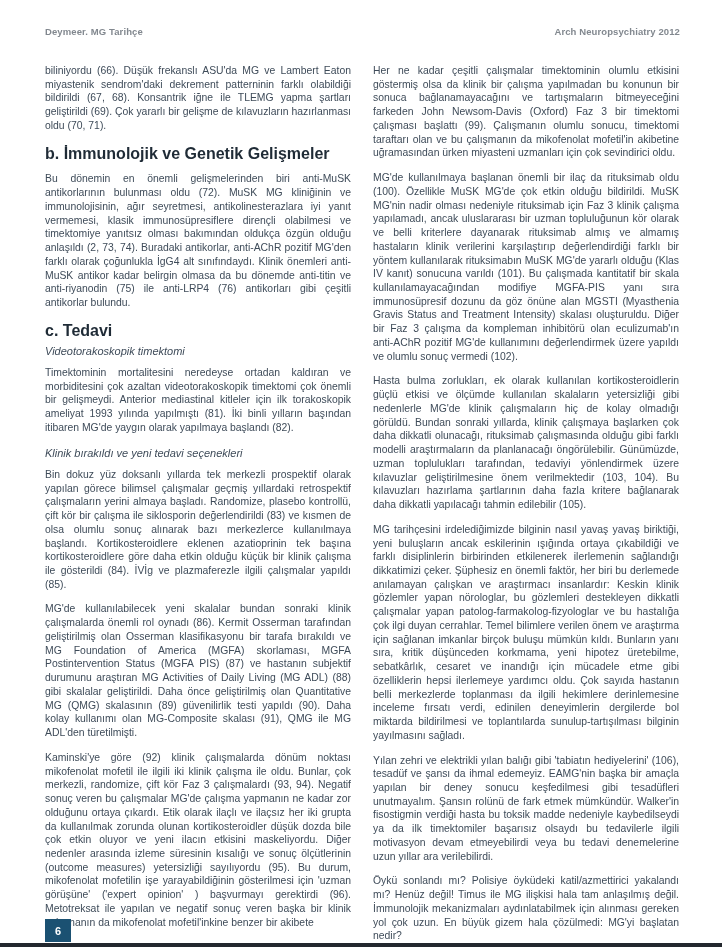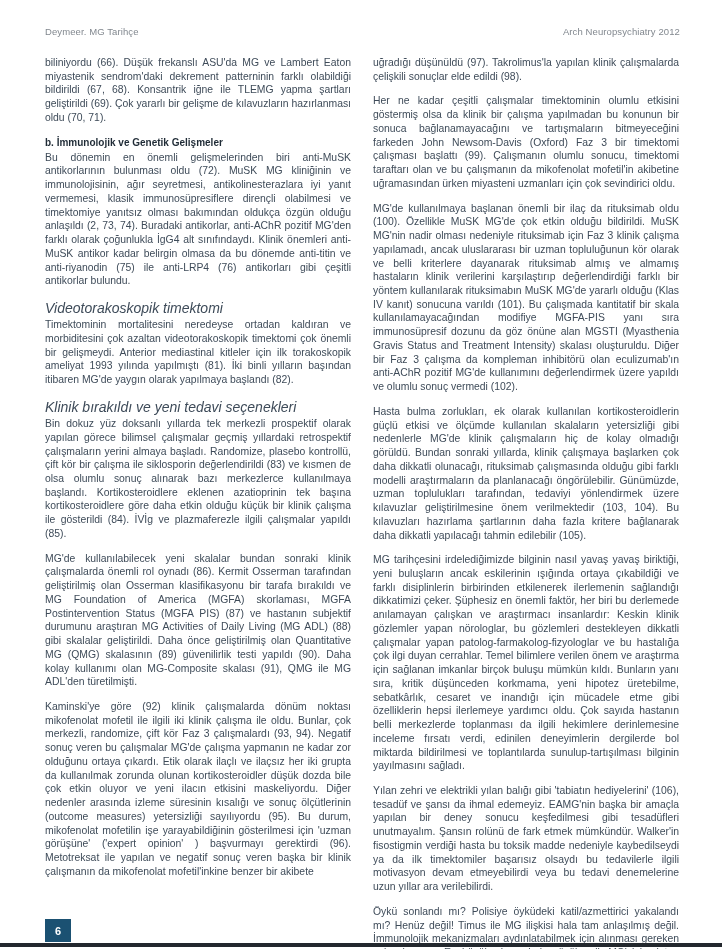--- a/index.html
+++ b/index.html
@@ -19,39 +19,40 @@
     background:#ffffff;
     margin:0 auto;
     overflow:hidden;
     box-shadow:0 0 4px rgba(0,0,0,.25);
   }
   .running-header{
     position:absolute;top:26px;left:45px;right:42px;
     display:flex;justify-content:space-between;
     font-size:9.5px;color:var(--header-meta);
     letter-spacing:.1px;
+    font-weight:bold;
   }
   .content{
     position:absolute;top:56px;left:45px;width:635px;
     display:flex;gap:22px;
   }
   .col{
     width:306px;flex:0 0 306px;
     font-size:10.4px;line-height:1.32;
     color:var(--body-text);
     text-align:justify;
   }
-  .para{margin:0 0 11px 0;}
+  .para{margin:8px 0 11px 0;}
   .para:last-child{margin-bottom:0;}
   .heading{
-    font-size:10px;font-weight:bold;color:var(--heading-text);
+    font-size:16px;font-weight:bold;color:var(--heading-text);
     margin:0 0 2px 0;text-align:left;line-height:1.3;
   }
   .subheading{
-    font-style:italic;font-size:14px;color:var(--body-text);
+    font-style:italic;font-size:11px;color:var(--body-text);
     margin:0 0 1px 0;text-align:left;line-height:1.3;
   }
   .page-num{
     position:absolute;left:45px;bottom:7px;
     width:26px;height:23px;
     background:var(--page-number-bg);
     color:var(--page-number-text);
     font-size:11px;font-weight:bold;
     display:flex;align-items:center;justify-content:center;
   }
@@ -68,29 +69,29 @@
   <div class="running-header">
     <span>Deymeer. MG Tarihçe</span>
     <span>Arch Neuropsychiatry 2012</span>
   </div>
 
   <div class="content">
     <div class="col">
         <p class="para">biliniyordu (66). Düşük frekanslı ASU'da MG ve Lambert Eaton miyastenik sendrom'daki dekrement patterninin farklı olabildiği bildirildi (67, 68). Konsantrik iğne ile TLEMG yapma şartları geliştirildi (69). Çok yararlı bir gelişme de kılavuzların hazırlanması oldu (70, 71).</p>
         <h3 class="heading">b. İmmunolojik ve Genetik Gelişmeler</h3>
         <p class="para">Bu dönemin en önemli gelişmelerinden biri anti-MuSK antikorlarının bulunması oldu (72). MuSK MG kliniğinin ve immunolojisinin, ağır seyretmesi, antikolinesterazlara iyi yanıt vermemesi, klasik immunosüpresiflere dirençli olabilmesi ve timektomiye yanıtsız olması bakımından oldukça özgün olduğu anlaşıldı (2, 73, 74). Buradaki antikorlar, anti-AChR pozitif MG'den farklı olarak çoğunlukla İgG4 alt sınıfındaydı. Klinik önemleri anti-MuSK antikor kadar belirgin olmasa da bu dönemde anti-titin ve anti-riyanodin (75) ile anti-LRP4 (76) antikorları gibi çeşitli antikorlar bulundu.</p>
+        <h3 class="heading">c. Tedavi</h3>
         <div class="subheading">Videotorakoskopik timektomi</div>
         <p class="para">Timektominin mortalitesini neredeyse ortadan kaldıran ve morbiditesini çok azaltan videotorakoskopik timektomi çok önemli bir gelişmeydi. Anterior mediastinal kitleler için ilk torakoskopik ameliyat 1993 yılında yapılmıştı (81). İki binli yılların başından itibaren MG'de yaygın olarak yapılmaya başlandı (82).</p>
         <div class="subheading">Klinik bırakıldı ve yeni tedavi seçenekleri</div>
         <p class="para">Bin dokuz yüz doksanlı yıllarda tek merkezli prospektif olarak yapılan görece bilimsel çalışmalar geçmiş yıllardaki retrospektif çalışmaların yerini almaya başladı. Randomize, plasebo kontrollü, çift kör bir çalışma ile siklosporin değerlendirildi (83) ve kısmen de olsa olumlu sonuç alınarak bazı merkezlerce kullanılmaya başlandı. Kortikosteroidlere eklenen azatioprinin tek başına kortikosteroidlere göre daha etkin olduğu küçük bir klinik çalışma ile gösterildi (84). İVİg ve plazmaferezle ilgili çalışmalar yapıldı (85).</p>
         <p class="para">MG'de kullanılabilecek yeni skalalar bundan sonraki klinik çalışmalarda önemli rol oynadı (86). Kermit Osserman tarafından geliştirilmiş olan Osserman klasifikasyonu bir tarafa bırakıldı ve MG Foundation of America (MGFA) skorlaması, MGFA Postintervention Status (MGFA PIS) (87) ve hastanın subjektif durumunu araştıran MG Activities of Daily Living (MG ADL) (88) gibi skalalar geliştirildi. Daha önce geliştirilmiş olan Quantitative MG (QMG) skalasının (89) güvenilirlik testi yapıldı (90). Daha kolay kullanımı olan MG-Composite skalası (91), QMG ile MG ADL'den türetilmişti.</p>
         <p class="para">Kaminski'ye göre (92) klinik çalışmalarda dönüm noktası mikofenolat mofetil ile ilgili iki klinik çalışma ile oldu. Bunlar, çok merkezli, randomize, çift kör Faz 3 çalışmalardı (93, 94). Negatif sonuç veren bu çalışmalar MG'de çalışma yapmanın ne kadar zor olduğunu ortaya çıkardı. Etik olarak ilaçlı ve ilaçsız her iki grupta da kullanılmak zorunda olunan kortikosteroidler düşük dozda bile çok etkin oluyor ve yeni ilacın etkisini maskeliyordu. Diğer nedenler arasında izleme süresinin kısalığı ve sonuç ölçütlerinin (outcome measures) yetersizliği sayılıyordu (95). Bu durum, mikofenolat mofetilin işe yarayabildiğinin gösterilmesi için 'uzman görüşüne' ('expert opinion' ) başvurmayı gerektirdi (96). Metotreksat ile yapılan ve negatif sonuç veren başka bir klinik çalışmanın da mikofenolat mofetil'inkine benzer bir akibete</p>
       </div>
     <div class="col">
-        <p class="para">uğradığı düşünüldü (97). Takrolimus'la yapılan klinik çalışmalarda çelişkili sonuçlar elde edildi (98).</p>
         <p class="para">Her ne kadar çeşitli çalışmalar timektominin olumlu etkisini göstermiş olsa da klinik bir çalışma yapılmadan bu konunun bir sonuca bağlanamayacağını ve tartışmaların bitmeyeceğini farkeden John Newsom-Davis (Oxford) Faz 3 bir timektomi çalışması başlattı (99). Çalışmanın olumlu sonucu, timektomi taraftarı olan ve bu çalışmanın da mikofenolat mofetil'in akibetine uğramasından ürken miyasteni uzmanları için çok sevindirici oldu.</p>
         <p class="para">MG'de kullanılmaya başlanan önemli bir ilaç da rituksimab oldu (100). Özellikle MuSK MG'de çok etkin olduğu bildirildi. MuSK MG'nin nadir olması nedeniyle rituksimab için Faz 3 klinik çalışma yapılamadı, ancak uluslararası bir uzman topluluğunun kör olarak ve belli kriterlere dayanarak rituksimab almış ve almamış hastaların klinik verilerini karşılaştırıp değerlendirdiği farklı bir yöntem kullanılarak rituksimabın MuSK MG'de yararlı olduğu (Klas IV kanıt) sonucuna varıldı (101). Bu çalışmada kantitatif bir skala kullanılamayacağından modifiye MGFA-PIS yanı sıra immunosüpresif dozunu da göz önüne alan MGSTI (Myasthenia Gravis Status and Treatment Intensity) skalası oluşturuldu. Diğer bir Faz 3 çalışma da kompleman inhibitörü olan eculizumab'ın anti-AChR pozitif MG'de kullanımını değerlendirmek üzere yapıldı ve olumlu sonuç vermedi (102).</p>
         <p class="para">Hasta bulma zorlukları, ek olarak kullanılan kortikosteroidlerin güçlü etkisi ve ölçümde kullanılan skalaların yetersizliği gibi nedenlerle MG'de klinik çalışmaların hiç de kolay olmadığı görüldü. Bundan sonraki yıllarda, klinik çalışmaya başlarken çok daha dikkatli olunacağı, rituksimab çalışmasında olduğu gibi farklı modelli araştırmaların da planlanacağı öngörülebilir. Günümüzde, uzman toplulukları tarafından, tedaviyi yönlendirmek üzere kılavuzlar geliştirilmesine önem verilmektedir (103, 104). Bu kılavuzları hazırlama şartlarının daha fazla kritere bağlanarak daha dikkatli yapılacağı tahmin edilebilir (105).</p>
         <p class="para">MG tarihçesini irdelediğimizde bilginin nasıl yavaş yavaş biriktiği, yeni buluşların ancak eskilerinin ışığında ortaya çıkabildiği ve farklı disiplinlerin birbirinden etkilenerek ilerlemenin sağlandığı dikkatimizi çeker. Şüphesiz en önemli faktör, her biri bu derlemede anılamayan çalışkan ve araştırmacı insanlardır: Keskin klinik gözlemler yapan nörologlar, bu gözlemleri destekleyen dikkatli çalışmalar yapan patolog-farmakolog-fizyologlar ve bu hastalığa çok ilgi duyan cerrahlar. Temel bilimlere verilen önem ve araştırma için sağlanan imkanlar birçok buluşu mümkün kıldı. Bunların yanı sıra, kritik düşünceden korkmama, yeni hipotez üretebilme, sebatkârlık, cesaret ve inandığı için mücadele etme gibi özelliklerin hepsi ilerlemeye yardımcı oldu. Çok sayıda hastanın belli merkezlerde toplanması da ilgili hekimlere derinlemesine inceleme fırsatı verdi, edinilen deneyimlerin dergilerde bol miktarda bildirilmesi ve toplantılarda sunulup-tartışılması bilginin yayılmasını sağladı.</p>
         <p class="para">Yılan zehri ve elektrikli yılan balığı gibi 'tabiatın hediyelerini' (106), tesadüf ve şansı da ihmal edemeyiz. EAMG'nin başka bir amaçla yapılan bir deney sonucu keşfedilmesi gibi tesadüfleri unutmayalım. Şansın rolünü de fark etmek mümkündür. Walker'in fisostigmin verdiği hasta bu toksik madde nedeniyle kaybedilseydi ya da ilk timektomiler başarısız olsaydı bu tedavilerle ilgili motivasyon devam etmeyebilirdi veya bu tedavi denemelerine uzun yıllar ara verilebilirdi.</p>
         <p class="para">Öykü sonlandı mı? Polisiye öyküdeki katil/azmettirici yakalandı mı? Henüz değil! Timus ile MG ilişkisi hala tam anlaşılmış değil. İmmunolojik mekanizmaları aydınlatabilmek için alınması gereken yol çok uzun. En büyük gizem hala çözülmedi: MG'yi başlatan nedir?</p>
       </div>
   </div>
 
   <div class="page-num">6</div>

